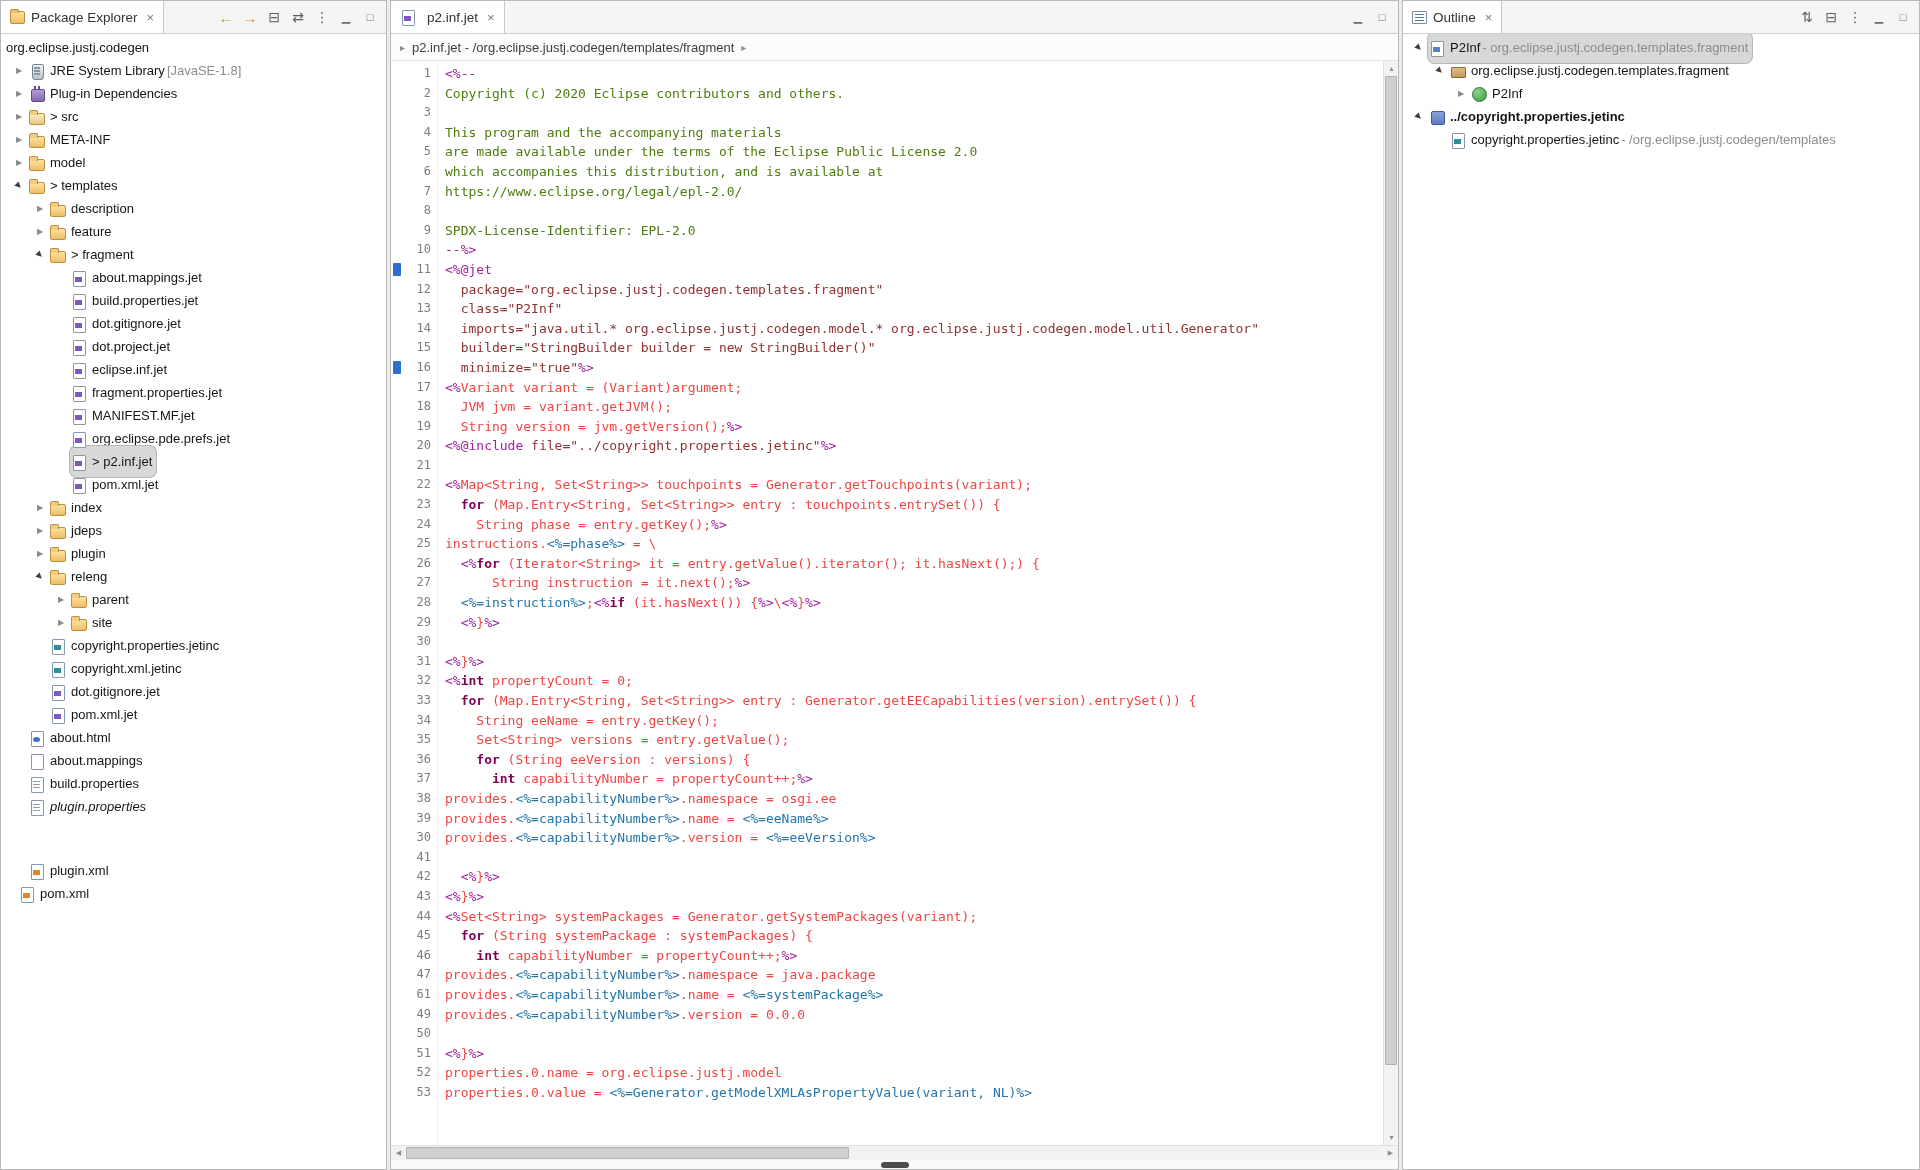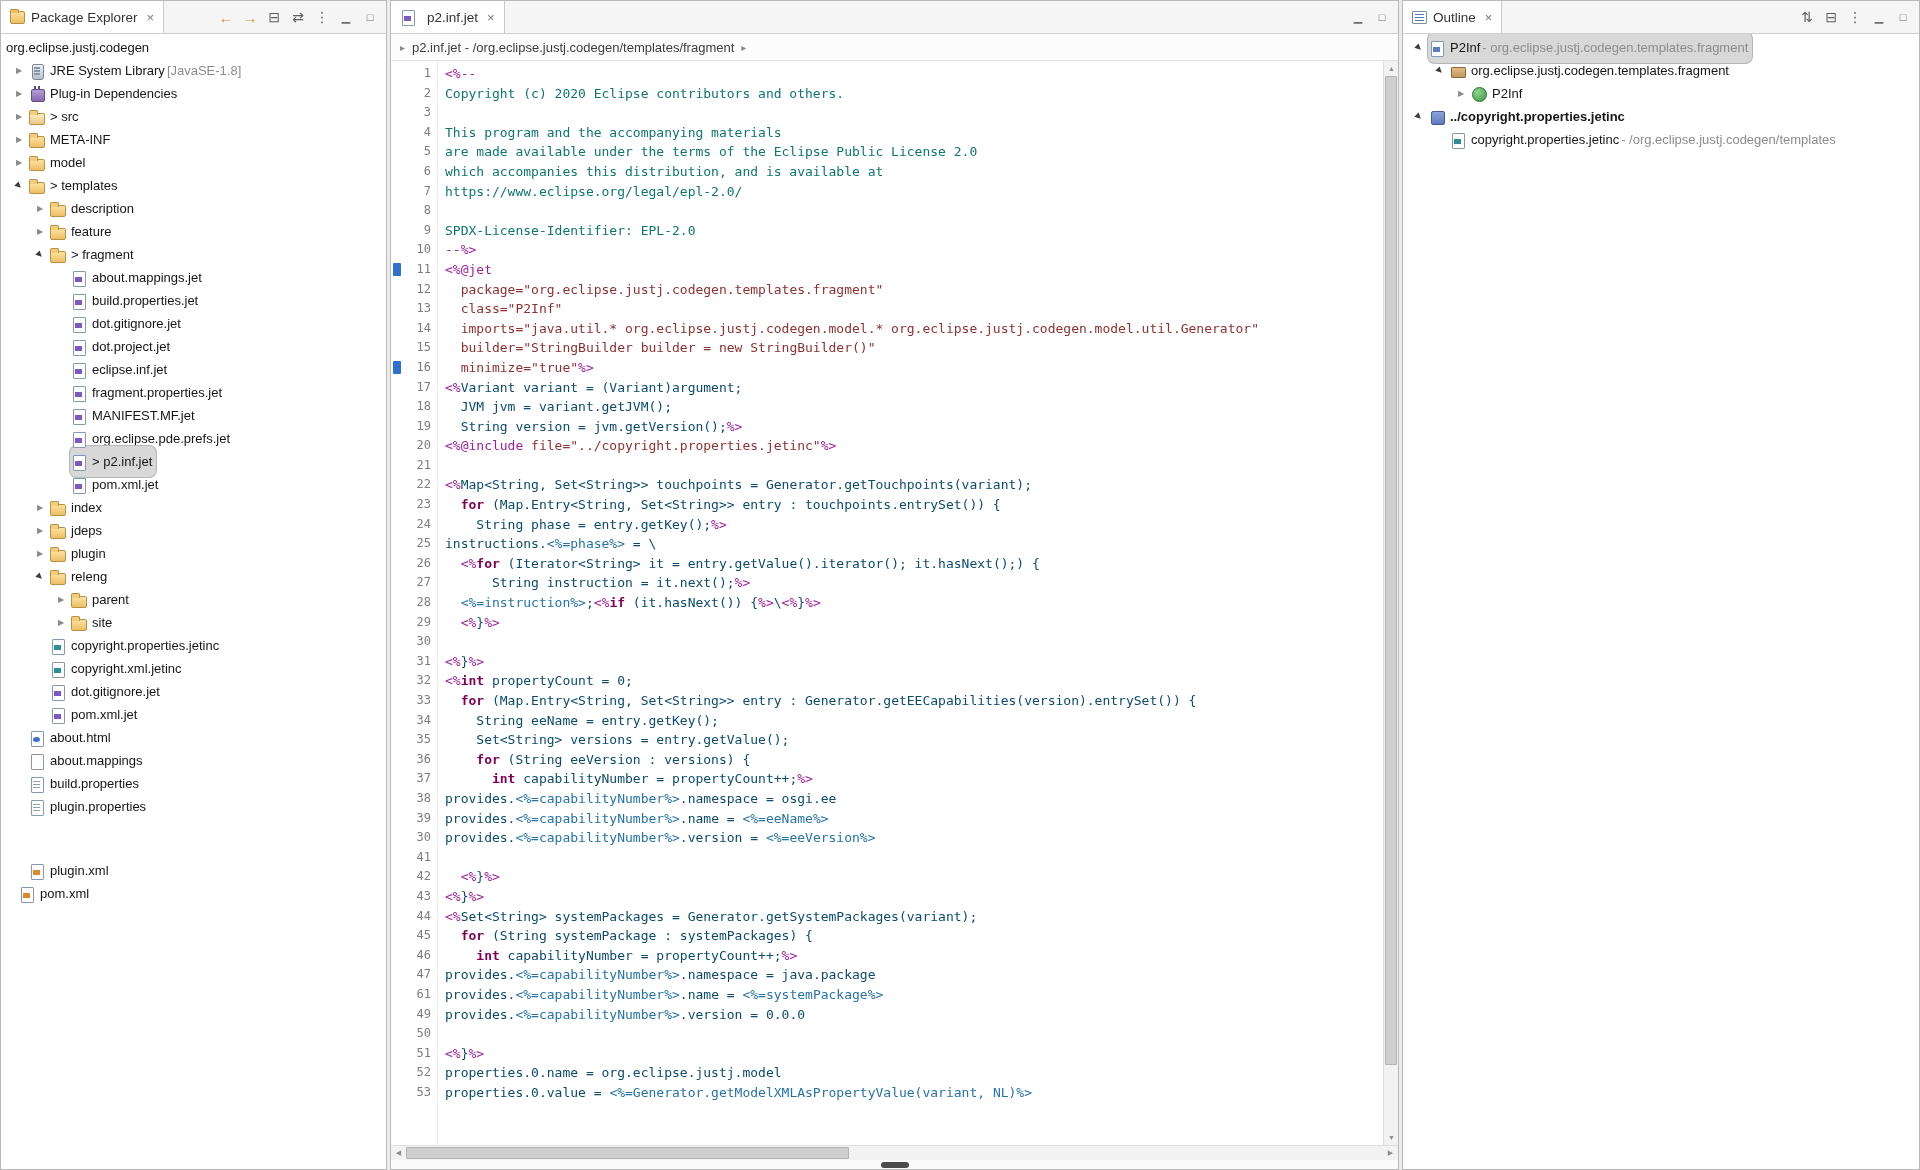--- a/index.html
+++ b/index.html
@@ -64,22 +64,22 @@
   .breadcrumb{height:27px;background:#fcfcfc;border-bottom:1px solid #e2e2e2;display:flex;align-items:center;gap:7px;padding-left:9px;font-size:13px;color:#3d3d3d;flex:none}
   .bc-chevron{color:#8a8a8a;font-size:10px}
 
   
   .code-wrap{flex:1;display:flex;position:relative;overflow:hidden;background:#fff;min-height:0}
   .annot{width:13px;flex:none;position:relative;background:#fff}
   .blue-marker{position:absolute;left:2px;width:8px;height:13px;background:#2f6fce;border-radius:1px}
   .numbers{width:34px;flex:none;text-align:right;padding:3px 6px 0 0;color:#7d7d7d;font:12px/19.6px "DejaVu Sans Mono",monospace;background:#fff;border-right:1px solid #efefef}
   .code{flex:1;padding:3px 0 0 7px;font:13px/19.6px "DejaVu Sans Mono",monospace;white-space:pre;overflow:hidden;margin-right:15px}
   .code-line{height:19.6px}
-  .tk-p{color:#0c4a6e}
-  .tk-c{color:#0f766e}
+  .tk-p{color:#ef4444}
+  .tk-c{color:#4d7c0f}
   .tk-j{color:#a01ea0}
   .tk-k{color:#7f0055;font-weight:bold}
   .tk-d{color:#8f3032}
   .tk-e{color:#2673a8}
 
   
   .vscroll{position:absolute;right:0;top:0;bottom:0;width:15px;background:#f2f2f2;border-left:1px solid #e0e0e0}
   .sb-btn{width:15px;height:15px;display:flex;align-items:center;justify-content:center;font-size:7px;color:#8d8d8d;flex:none}
   .vthumb{position:absolute;left:1px;right:1px;top:15px;height:calc(94% - 30px);background:#cfcfcf;border:1px solid #b3b3b3;border-radius:1px}
   .vscroll .down{position:absolute;bottom:0}
@@ -334,21 +334,21 @@
               <span class="tl">about.mappings</span>
             </span>
           </div>
           <div class="tree-row" style="padding-left: 10px;">
             <span class="tw"></span>
             <span class="inner">
               <span class="ti ti-props"></span>
               <span class="tl">build.properties</span>
             </span>
           </div>
-          <div class="tree-row" style="padding-left: 10px;">
+          <div class="tree-row" style="padding-left: 10px; font-style: italic;">
             <span class="tw"></span>
             <span class="inner">
               <span class="ti ti-props"></span>
               <span class="tl">plugin.properties</span>
             </span>
           </div>
           <div class="tree-row" style="padding-left: 10px; margin-top: 41px;">
             <span class="tw"></span>
             <span class="inner">
               <span class="ti ti-xml"></span>

